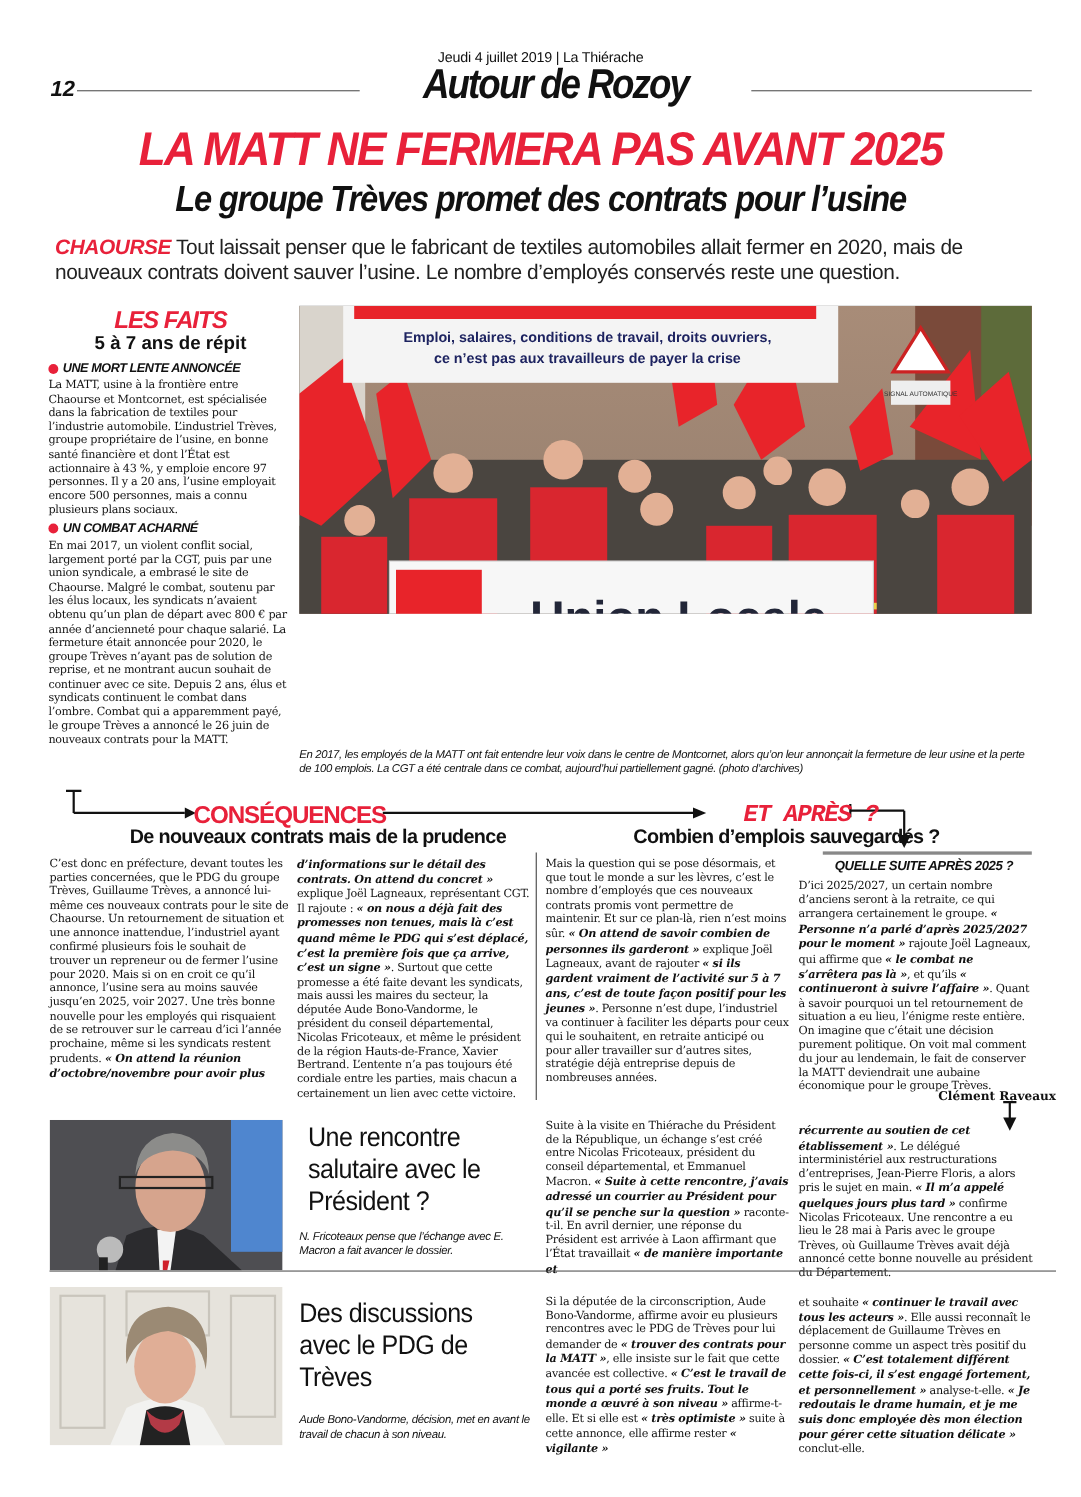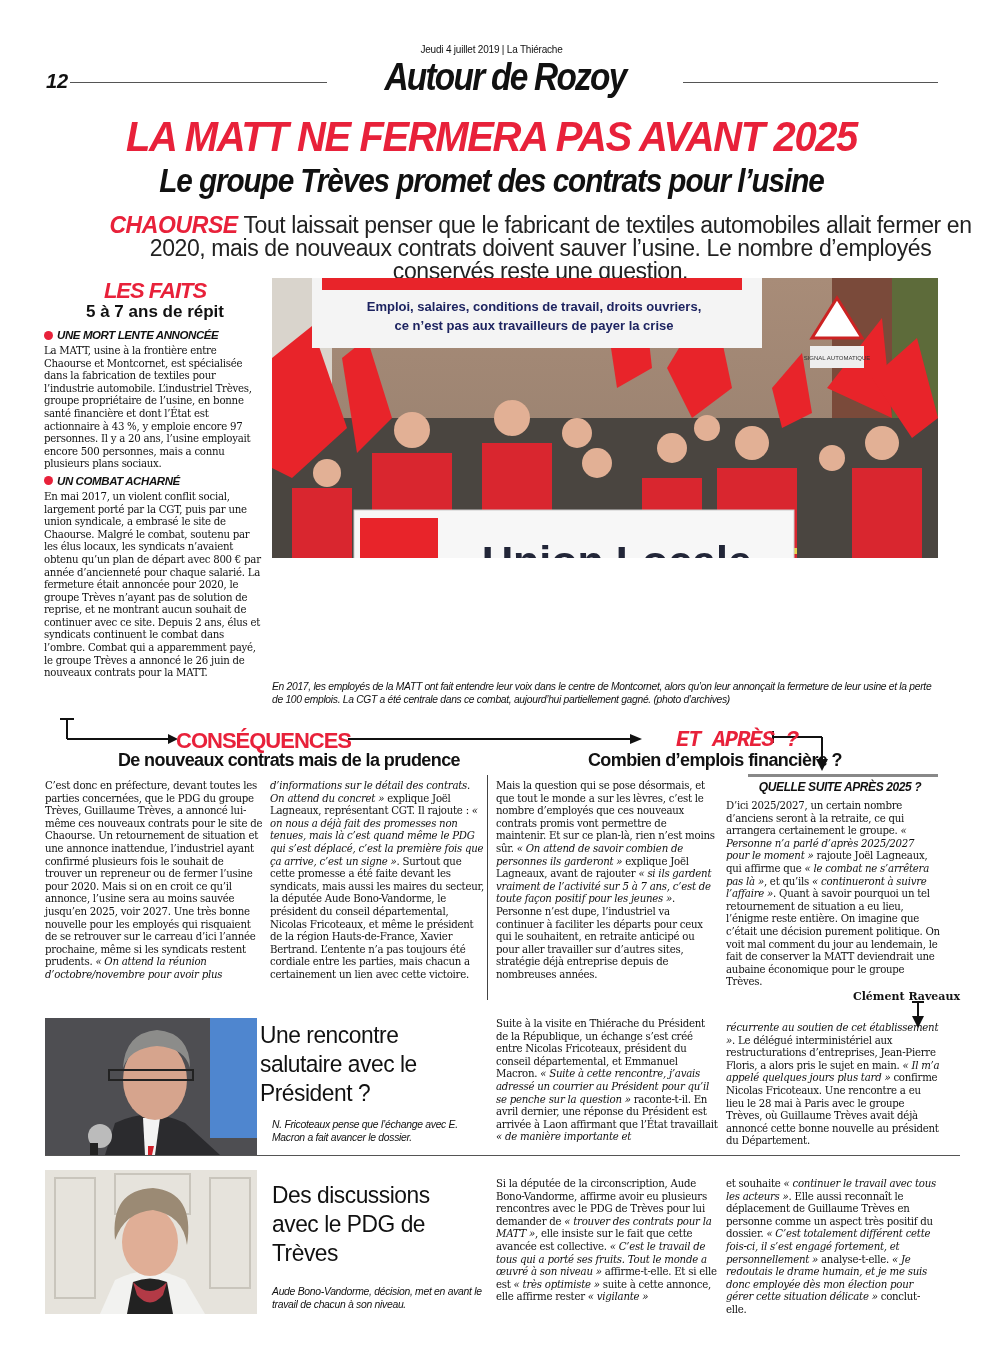--- a/index.html
+++ b/index.html
@@ -2,39 +2,39 @@
 <html><head>
 <meta charset="utf-8">
 <style>
   * { box-sizing: border-box; margin: 0; padding: 0; }
   html, body { width: 983px; height: 1361px; background: #ffffff; overflow: hidden; }
   body { position: relative; font-family: "DejaVu Serif", serif; color: #111; }
 
   .abs { position: absolute; }
 
   
-  .folio { left: 0; top: 44px; width: 983px; text-align: center; font-family: "Liberation Sans", sans-serif; font-size: 10px; color:#111; letter-spacing: -0.2px; }
+  .folio { left: 0; top: 44px; width: 983px; text-align: center; font-family: "Liberation Sans", sans-serif; font-size: 13px; color:#111; letter-spacing: -0.2px; }
   .page-num { left: 46px; top: 70px; font-family: "Liberation Sans", sans-serif; font-weight: 900; font-style: italic; font-size: 20px; }
   .rule-l { left: 70px; top: 82px; width: 257px; height: 1px; background: #555; }
   .rule-r { left: 683px; top: 82px; width: 255px; height: 1px; background: #555; }
   .section { left: 327px; top: 56px; width: 356px; text-align: center; font-family: "Liberation Sans", sans-serif; font-weight: 900; font-style: italic; font-size: 38px; letter-spacing: -2px; transform: scaleX(0.88); }
 
   .headline { left: 0; top: 112px; width: 983px; text-align: center; font-family: "Liberation Sans", sans-serif; font-weight: 900; font-style: italic; font-size: 43px; color: #e8213a; letter-spacing: -1.5px; transform: scaleX(0.93); }
   .subheadline { left: 0; top: 162px; width: 983px; text-align: center; font-family: "Liberation Sans", sans-serif; font-weight: 700; font-style: italic; font-size: 33px; color: #111; letter-spacing: -1.2px; transform: scaleX(0.9); }
-  .chapo { left: 50px; top: 214px; width: 885px; text-align: center; font-family: "Liberation Sans", sans-serif; font-size: 23px; line-height: 23px; color:#222; letter-spacing: -0.4px; margin-left: 48px; }
+  .chapo { left: 50px; top: 214px; width: 885px; text-align: left; font-family: "Liberation Sans", sans-serif; font-size: 19px; line-height: 23px; color:#222; letter-spacing: -0.4px; }
   .chapo .kicker { color: #e8213a; font-weight: 900; font-style: italic; }
 
   
   .faits { left: 44px; top: 280px; width: 222px; }
   .faits-title { text-align: center; font-family: "Liberation Sans", sans-serif; font-weight: 900; font-style: italic; font-size: 22px; color: #e8213a; letter-spacing: -1px; line-height: 22px; }
   .faits-sub { text-align: center; font-family: "Liberation Sans", sans-serif; font-weight: 700; font-size: 17px; line-height: 20px; margin-bottom: 6px; }
   .faits-h { font-family: "Liberation Sans", sans-serif; font-weight: 900; font-style: italic; font-size: 11.5px; letter-spacing: -0.4px; line-height: 14px; margin: 2px 0 3px; display:flex; align-items:center; }
   .dot { display:inline-block; width: 9px; height: 9px; border-radius: 50%; background: #e8213a; margin-right: 4px; flex: none; }
   .body-text { font-family: "DejaVu Serif", serif; font-size: 10.2px; line-height: 12.6px; letter-spacing: -0.25px; color: #111; }
-  .body-text i { font-style: italic; }
+  .body-text i { font-style: italic; font-weight: bold; }
 
   
   .photo { left: 272px; top: 278px; width: 666px; height: 280px; overflow: hidden; background: #737373; }
   .caption { left: 272px; top: 680px; width: 668px; font-family: "Liberation Sans", sans-serif; font-style: italic; font-size: 10.3px; line-height: 13px; letter-spacing: -0.3px; color:#111; }
 
   
   .conseq-label { left: 176px; top: 728px; font-family: "Liberation Sans", sans-serif; font-weight: 900; font-size: 22px; color:#e8213a; letter-spacing: -1px; }
   .conseq-sub { left: 80px; top: 750px; width: 380px; text-align: right; font-family: "Liberation Sans", sans-serif; font-weight: 700; font-size: 18px; letter-spacing: -0.6px; }
   .apres-label { left: 656px; top: 728px; font-family: Liberation Mono, monospace; font-weight: 900; font-style: italic; font-size: 22px; color:#e8213a; letter-spacing: -1px; margin-left: 20px; }
   .apres-sub { left: 560px; top: 750px; width: 310px; text-align: center; font-family: "Liberation Sans", sans-serif; font-weight: 700; font-size: 18px; letter-spacing: -0.6px; }
@@ -166,21 +166,21 @@
   </g>
   <g fill="#111">
     <polygon points="168,19 178,24 168,29"></polygon>
     <polygon points="630,19 642,24 630,29"></polygon>
     <polygon points="816,44 822,56 828,44"></polygon>
   </g>
 </svg>
 <div class="abs conseq-label">CONSÉQUENCES</div>
 <div class="abs conseq-sub">De nouveaux contrats mais de la prudence</div>
 <div class="abs apres-label">ET APRÈS ?</div>
-<div class="abs apres-sub">Combien d’emplois financière ?</div>
+<div class="abs apres-sub">Combien d’emplois sauvegardés ?</div>
 
 <div class="col body-text" style="left:45px;top:780px;width:218px"><span>C’est donc en préfecture, devant toutes les parties concernées, que le PDG du groupe Trèves, Guillaume Trèves, a annoncé lui-même ces nouveaux contrats pour le site de Chaourse. Un retournement de situation et une annonce inattendue, l’industriel ayant confirmé plusieurs fois le souhait de trouver un repreneur ou de fermer l’usine pour 2020. Mais si on en croit ce qu’il annonce, l’usine sera au moins sauvée jusqu’en 2025, voir 2027. Une très bonne nouvelle pour les employés qui risquaient de se retrouver sur le carreau d’ici l’année prochaine, même si les syndicats restent prudents. </span><i>« On attend la réunion d’octobre/novembre pour avoir plus</i></div>
 <div class="col body-text" style="left:270px;top:780px;width:214px"><i>d’informations sur le détail des contrats. On attend du concret »</i><span> explique Joël Lagneaux, représentant CGT. Il rajoute : </span><i>« on nous a déjà fait des promesses non tenues, mais là c’est quand même le PDG qui s’est déplacé, c’est la première fois que ça arrive, c’est un signe »</i><span>. Surtout que cette promesse a été faite devant les syndicats, mais aussi les maires du secteur, la députée Aude Bono-Vandorme, le président du conseil départemental, Nicolas Fricoteaux, et même le président de la région Hauts-de-France, Xavier Bertrand. L’entente n’a pas toujours été cordiale entre les parties, mais chacun a certainement un lien avec cette victoire.</span></div>
 <div class="abs col-divider"></div>
 <div class="col body-text" style="left:496px;top:780px;width:222px"><span>Mais la question qui se pose désormais, et que tout le monde a sur les lèvres, c’est le nombre d’employés que ces nouveaux contrats promis vont permettre de maintenir. Et sur ce plan-là, rien n’est moins sûr. </span><i>« On attend de savoir combien de personnes ils garderont »</i><span> explique Joël Lagneaux, avant de rajouter </span><i>« si ils gardent vraiment de l’activité sur 5 à 7 ans, c’est de toute façon positif pour les jeunes »</i><span>. Personne n’est dupe, l’industriel va continuer à faciliter les départs pour ceux qui le souhaitent, en retraite anticipé ou pour aller travailler sur d’autres sites, stratégie déjà entreprise depuis de nombreuses années.</span></div>
 <div class="abs suite-bar"></div>
 <div class="abs suite-h">QUELLE SUITE APRÈS 2025 ?</div>
 <div class="col body-text" style="left:726px;top:800px;width:214px"><span>D’ici 2025/2027, un certain nombre d’anciens seront à la retraite, ce qui arrangera certainement le groupe. </span><i>« Personne n’a parlé d’après 2025/2027 pour le moment »</i><span> rajoute Joël Lagneaux, qui affirme que </span><i>« le combat ne s’arrêtera pas là »</i><span>, et qu’ils </span><i>« continueront à suivre l’affaire »</i><span>. Quant à savoir pourquoi un tel retournement de situation a eu lieu, l’énigme reste entière. On imagine que c’était une décision purement politique. On voit mal comment du jour au lendemain, le fait de conserver la MATT deviendrait une aubaine économique pour le groupe Trèves.</span></div>
 <div class="abs signature">Clément Raveaux</div>
 
@@ -197,21 +197,21 @@
     <path d="M60,137 L70,105 Q105,88 140,105 L175,137 Z" fill="#2b2b2e"></path>
     <polygon points="98,100 115,100 110,137 100,137" fill="#f3f3f3"></polygon>
     <polygon points="103,128 109,128 107,137 103,137" fill="#d0202a"></polygon>
     <ellipse cx="110" cy="62" rx="32" ry="40" fill="#d6a48d"></ellipse>
     <path d="M78,50 Q80,15 112,12 Q145,15 145,50 Q140,30 112,28 Q85,30 78,50Z" fill="#8c8c8a"></path>
     <rect x="64" y="52" width="84" height="10" fill="none" stroke="#222" stroke-width="2"></rect>
     <circle cx="55" cy="118" r="12" fill="#bbb"></circle>
     <rect x="45" y="125" width="8" height="12" fill="#222"></rect>
   </svg>
 </div>
-<div class="abs" style="left:260px;top:1020px;width:210px">
+<div class="abs" style="left:280px;top:1020px;width:210px">
   <div class="sb-title">Une rencontre salutaire avec le Président ?</div>
 </div>
 <div class="abs sb-cap" style="left:272px;top:1118px;width:215px">N. Fricoteaux pense que l’échange avec E. Macron a fait avancer le dossier.</div>
 <div class="col body-text" style="left:496px;top:1018px;width:222px"><span>Suite à la visite en Thiérache du Président de la République, un échange s’est créé entre Nicolas Fricoteaux, président du conseil départemental, et Emmanuel Macron. </span><i>« Suite à cette rencontre, j’avais adressé un courrier au Président pour qu’il se penche sur la question »</i><span> raconte-t-il. En avril dernier, une réponse du Président est arrivée à Laon affirmant que l’État travaillait </span><i>« de manière importante et</i></div>
 <div class="col body-text" style="left:726px;top:1022px;width:214px"><i>récurrente au soutien de cet établissement »</i><span>. Le délégué interministériel aux restructurations d’entreprises, Jean-Pierre Floris, a alors pris le sujet en main. </span><i>« Il m’a appelé quelques jours plus tard »</i><span> confirme Nicolas Fricoteaux. Une rencontre a eu lieu le 28 mai à Paris avec le groupe Trèves, où Guillaume Trèves avait déjà annoncé cette bonne nouvelle au président du Département.</span></div>
 <div class="abs sb-rule"></div>
 
 <div class="abs sb-photo2">
   <svg width="212" height="144" viewBox="0 0 212 144">
     <rect width="212" height="144" fill="#e6e3dc"></rect>

